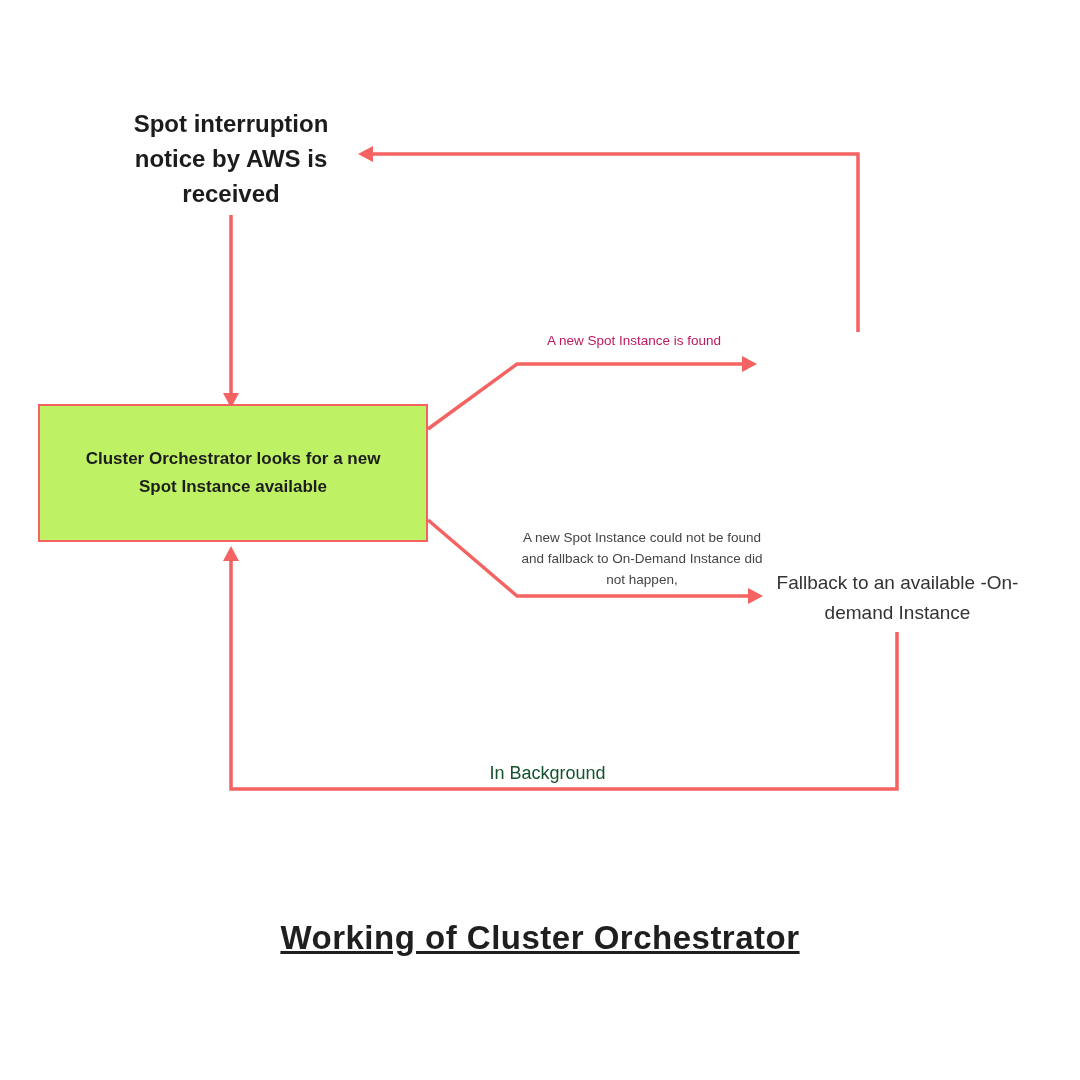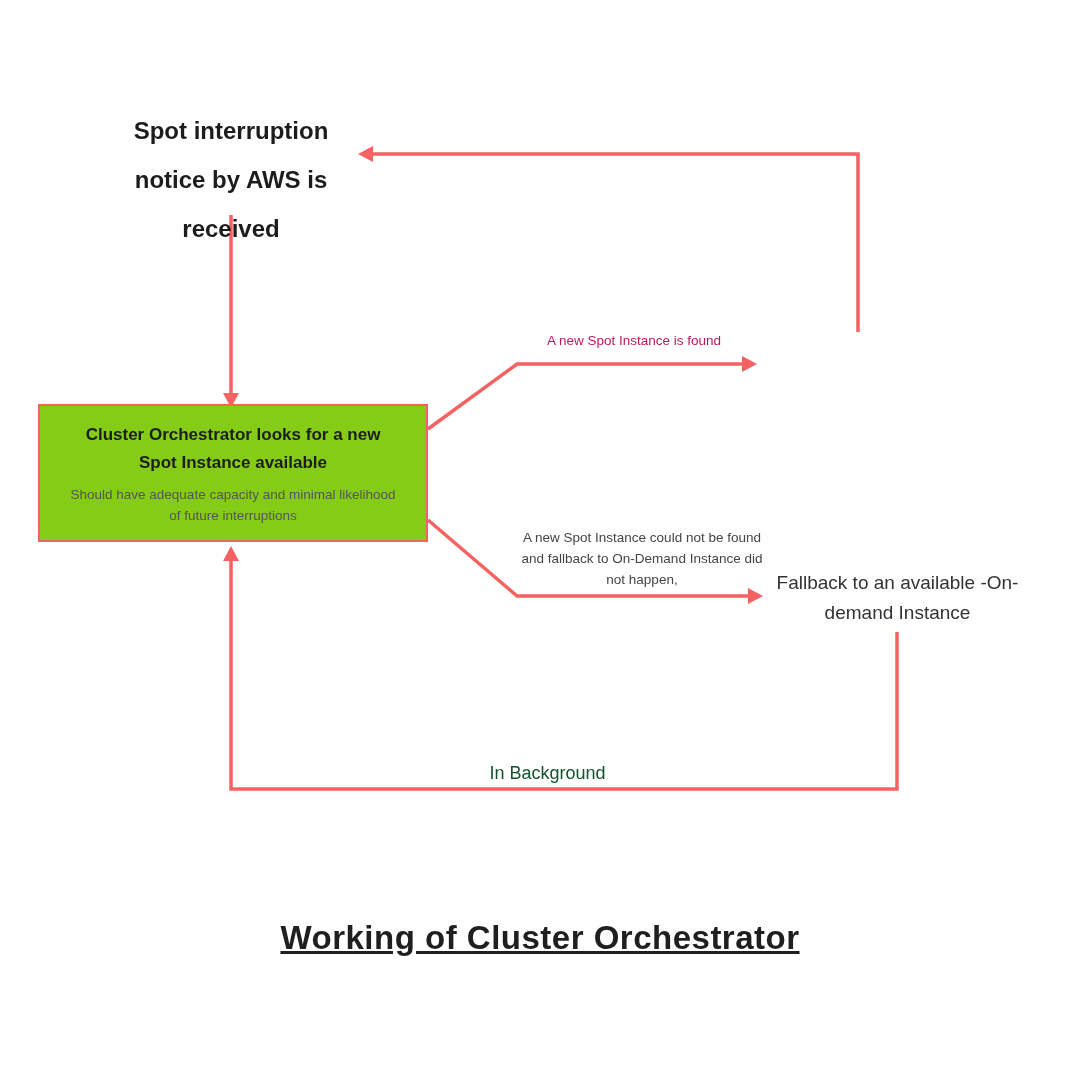--- a/index.html
+++ b/index.html
@@ -25,27 +25,27 @@
     stroke-width: 3.5;
     stroke-linejoin: miter;
   }
   .edges polygon { fill: var(--accent); stroke: none; }
 
   .node-text { position: absolute; text-align: center; }
 
   .start-node {
     left: 122px; top: 106px; width: 218px;
     font-size: 24px; font-weight: bold; color: #1c1c1c;
-    line-height: 49px;
+    line-height: 35px;
   }
   .orchestrator-box {
     position: absolute;
     left: 38px; top: 404px; width: 390px; height: 138px;
     border: 2px solid var(--accent);
-    background: #84cc16;
+    background: #bef264;
     display: flex; flex-direction: column;
     align-items: center; justify-content: center;
     text-align: center;
   }
   .orchestrator-title {
     width: 322px;
     font-size: 17px; font-weight: bold; color: #1d1d1d;
     line-height: 28px;
   }
   .orchestrator-subtitle {
@@ -100,21 +100,20 @@
     <polygon points="763,596 748,588 748,604"></polygon>
 
     <path d="M 897 632 L 897 789 L 231 789 L 231 558"></path>
     <polygon points="231,546 223,561 239,561"></polygon>
   </svg>
 
   <div class="node-text start-node">Spot interruption notice by AWS is received</div>
 
   <div class="orchestrator-box">
     <div class="orchestrator-title">Cluster Orchestrator looks for a new Spot Instance available</div>
-    <div class="orchestrator-subtitle">Should have adequate capacity and minimal likelihood of future interruptions</div>
   </div>
 
   <div class="node-text spot-found-label">A new Spot Instance is found</div>
 
 
   <div class="node-text not-found-label">A new Spot Instance could not be found and fallback to On-Demand Instance did not happen,</div>
 
   <div class="node-text fallback-node">Fallback to an available -On-demand Instance</div>
 
   <div class="node-text in-background-label">In Background</div>

